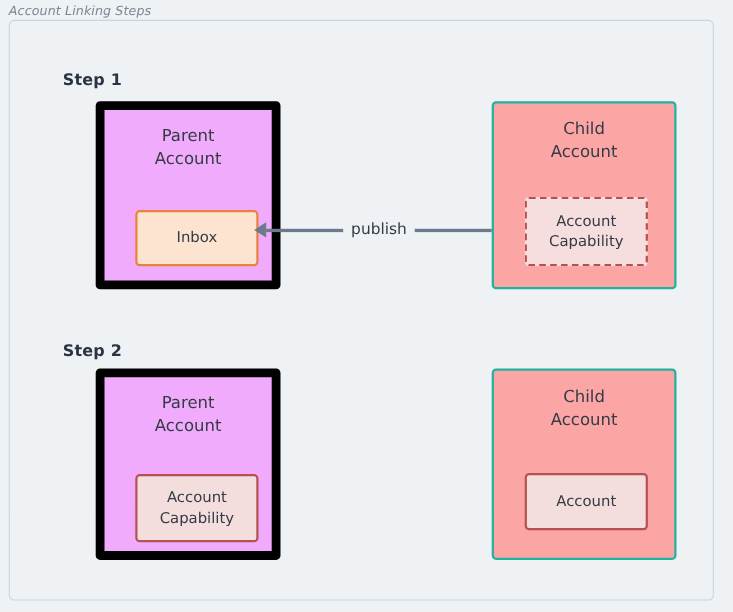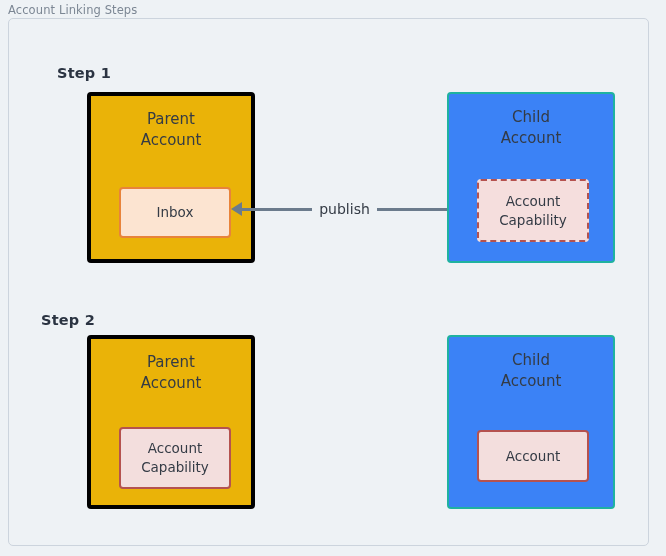--- a/index.html
+++ b/index.html
@@ -8,56 +8,56 @@
     width: 666px; height: 556px;
     background: #eef2f5;
     font-family: "DejaVu Sans", "Liberation Sans", sans-serif;
     overflow: hidden;
   }
   #root { position: relative; width: 666px; height: 556px; background: #eef2f5; }
 
   .panel-title {
     position: absolute; left: 8px; top: 3px;
     font-size: 11.5px; color: #7c8794;
-    letter-spacing: 0.1px; white-space: nowrap;
+    letter-spacing: 0.1px; white-space: nowrap; font-style: italic;
   }
 
   .panel {
     position: absolute; left: 8px; top: 18px;
     width: 641px; height: 528px;
     background: #eef2f5;
     border: 1px solid #ccd4dd;
     border-radius: 5px;
   }
 
   .step-label {
     position: absolute;
     font-size: 14.5px; font-weight: bold;
     color: #2b3442; letter-spacing: 0.2px;
   }
   #step1-label { left: 48px; top: 46px; }
-  #step2-label { left: 32px; top: 293px; }
+  #step2-label { left: 48px; top: 293px; }
 
   .acct-box {
     position: absolute;
     border-radius: 4px;
     display: flex;
     flex-direction: column;
     align-items: center;
   }
   .acct-box .acct-title {
     margin-top: 13px;
     font-size: 15px;
     line-height: 1.42;
     color: #343b45;
     text-align: center;
     white-space: pre-line;
   }
-  .parent-box { background: #eab308; border: 4px solid #000000; }
-  .child-box  { background: #3b82f6; border: 2px solid #1fb2a0; }
+  .parent-box { background: #f0abfc; border: 8px solid #000000; }
+  .child-box  { background: #fca5a5; border: 2px solid #1fb2a0; }
 
   .inner-box {
     position: absolute;
     border-radius: 4px;
     display: flex; align-items: center; justify-content: center;
     text-align: center;
     font-size: 13.5px;
     line-height: 1.4;
     color: #343b45;
     white-space: pre-line;

